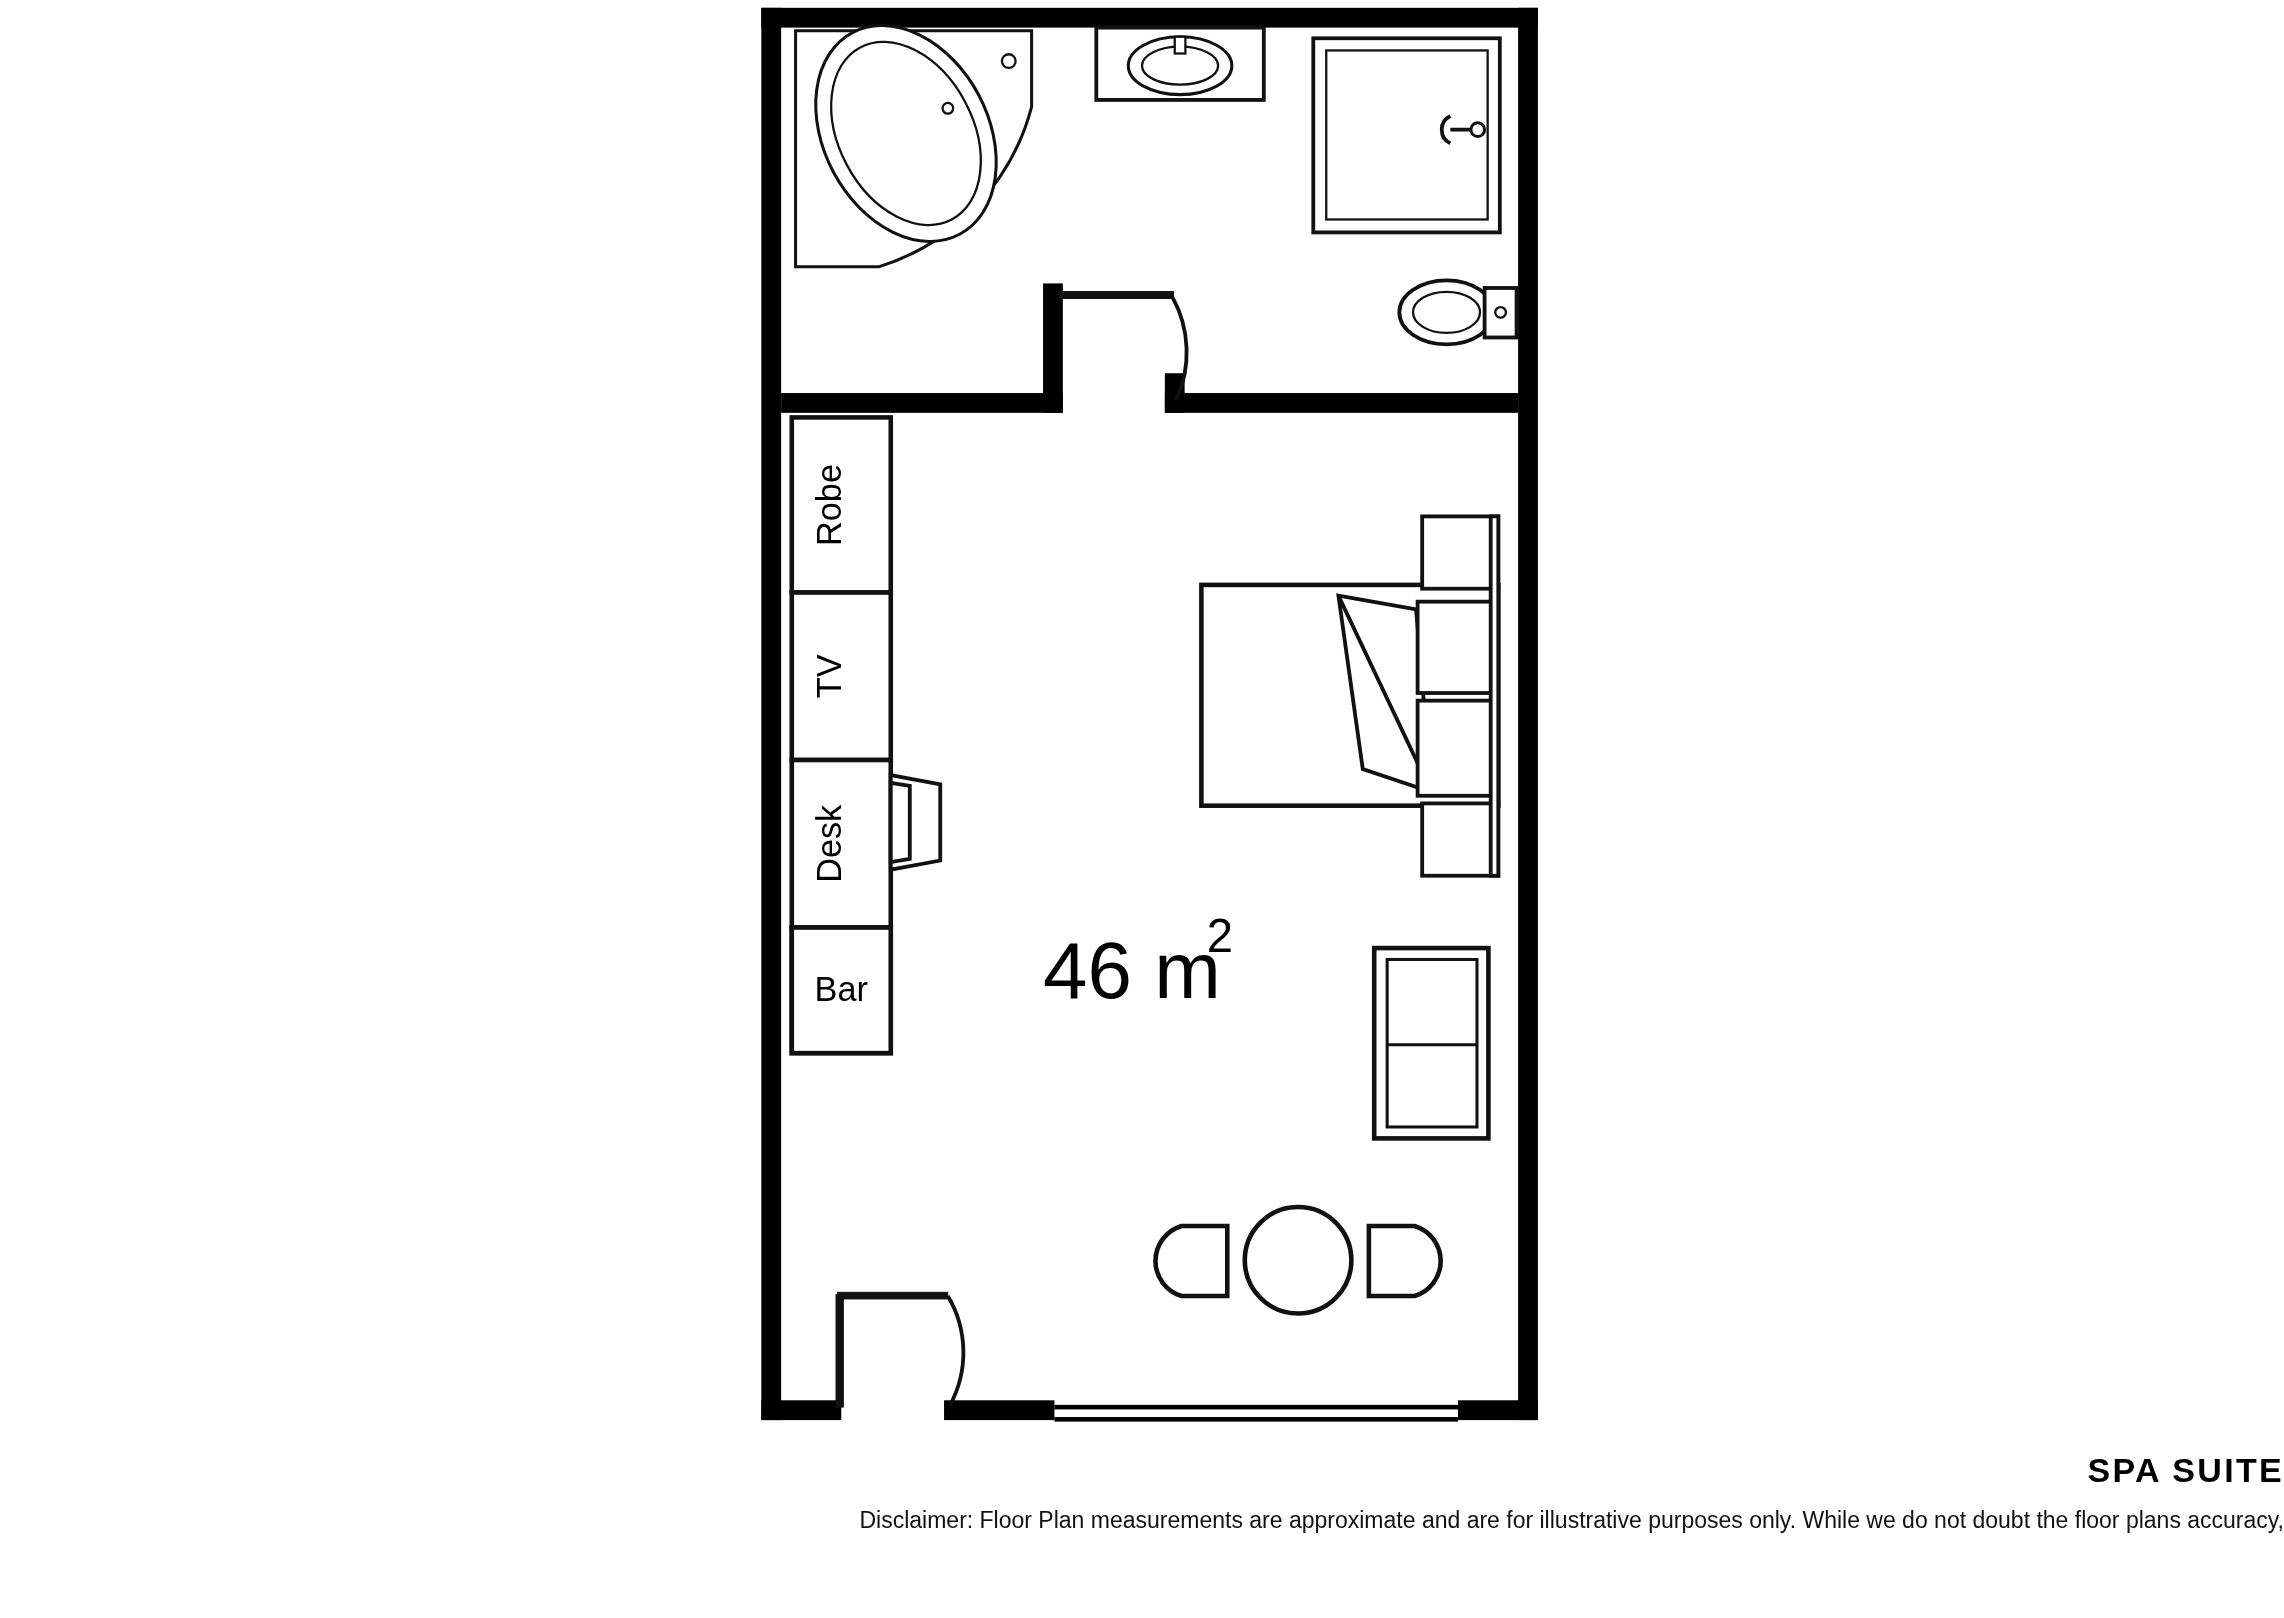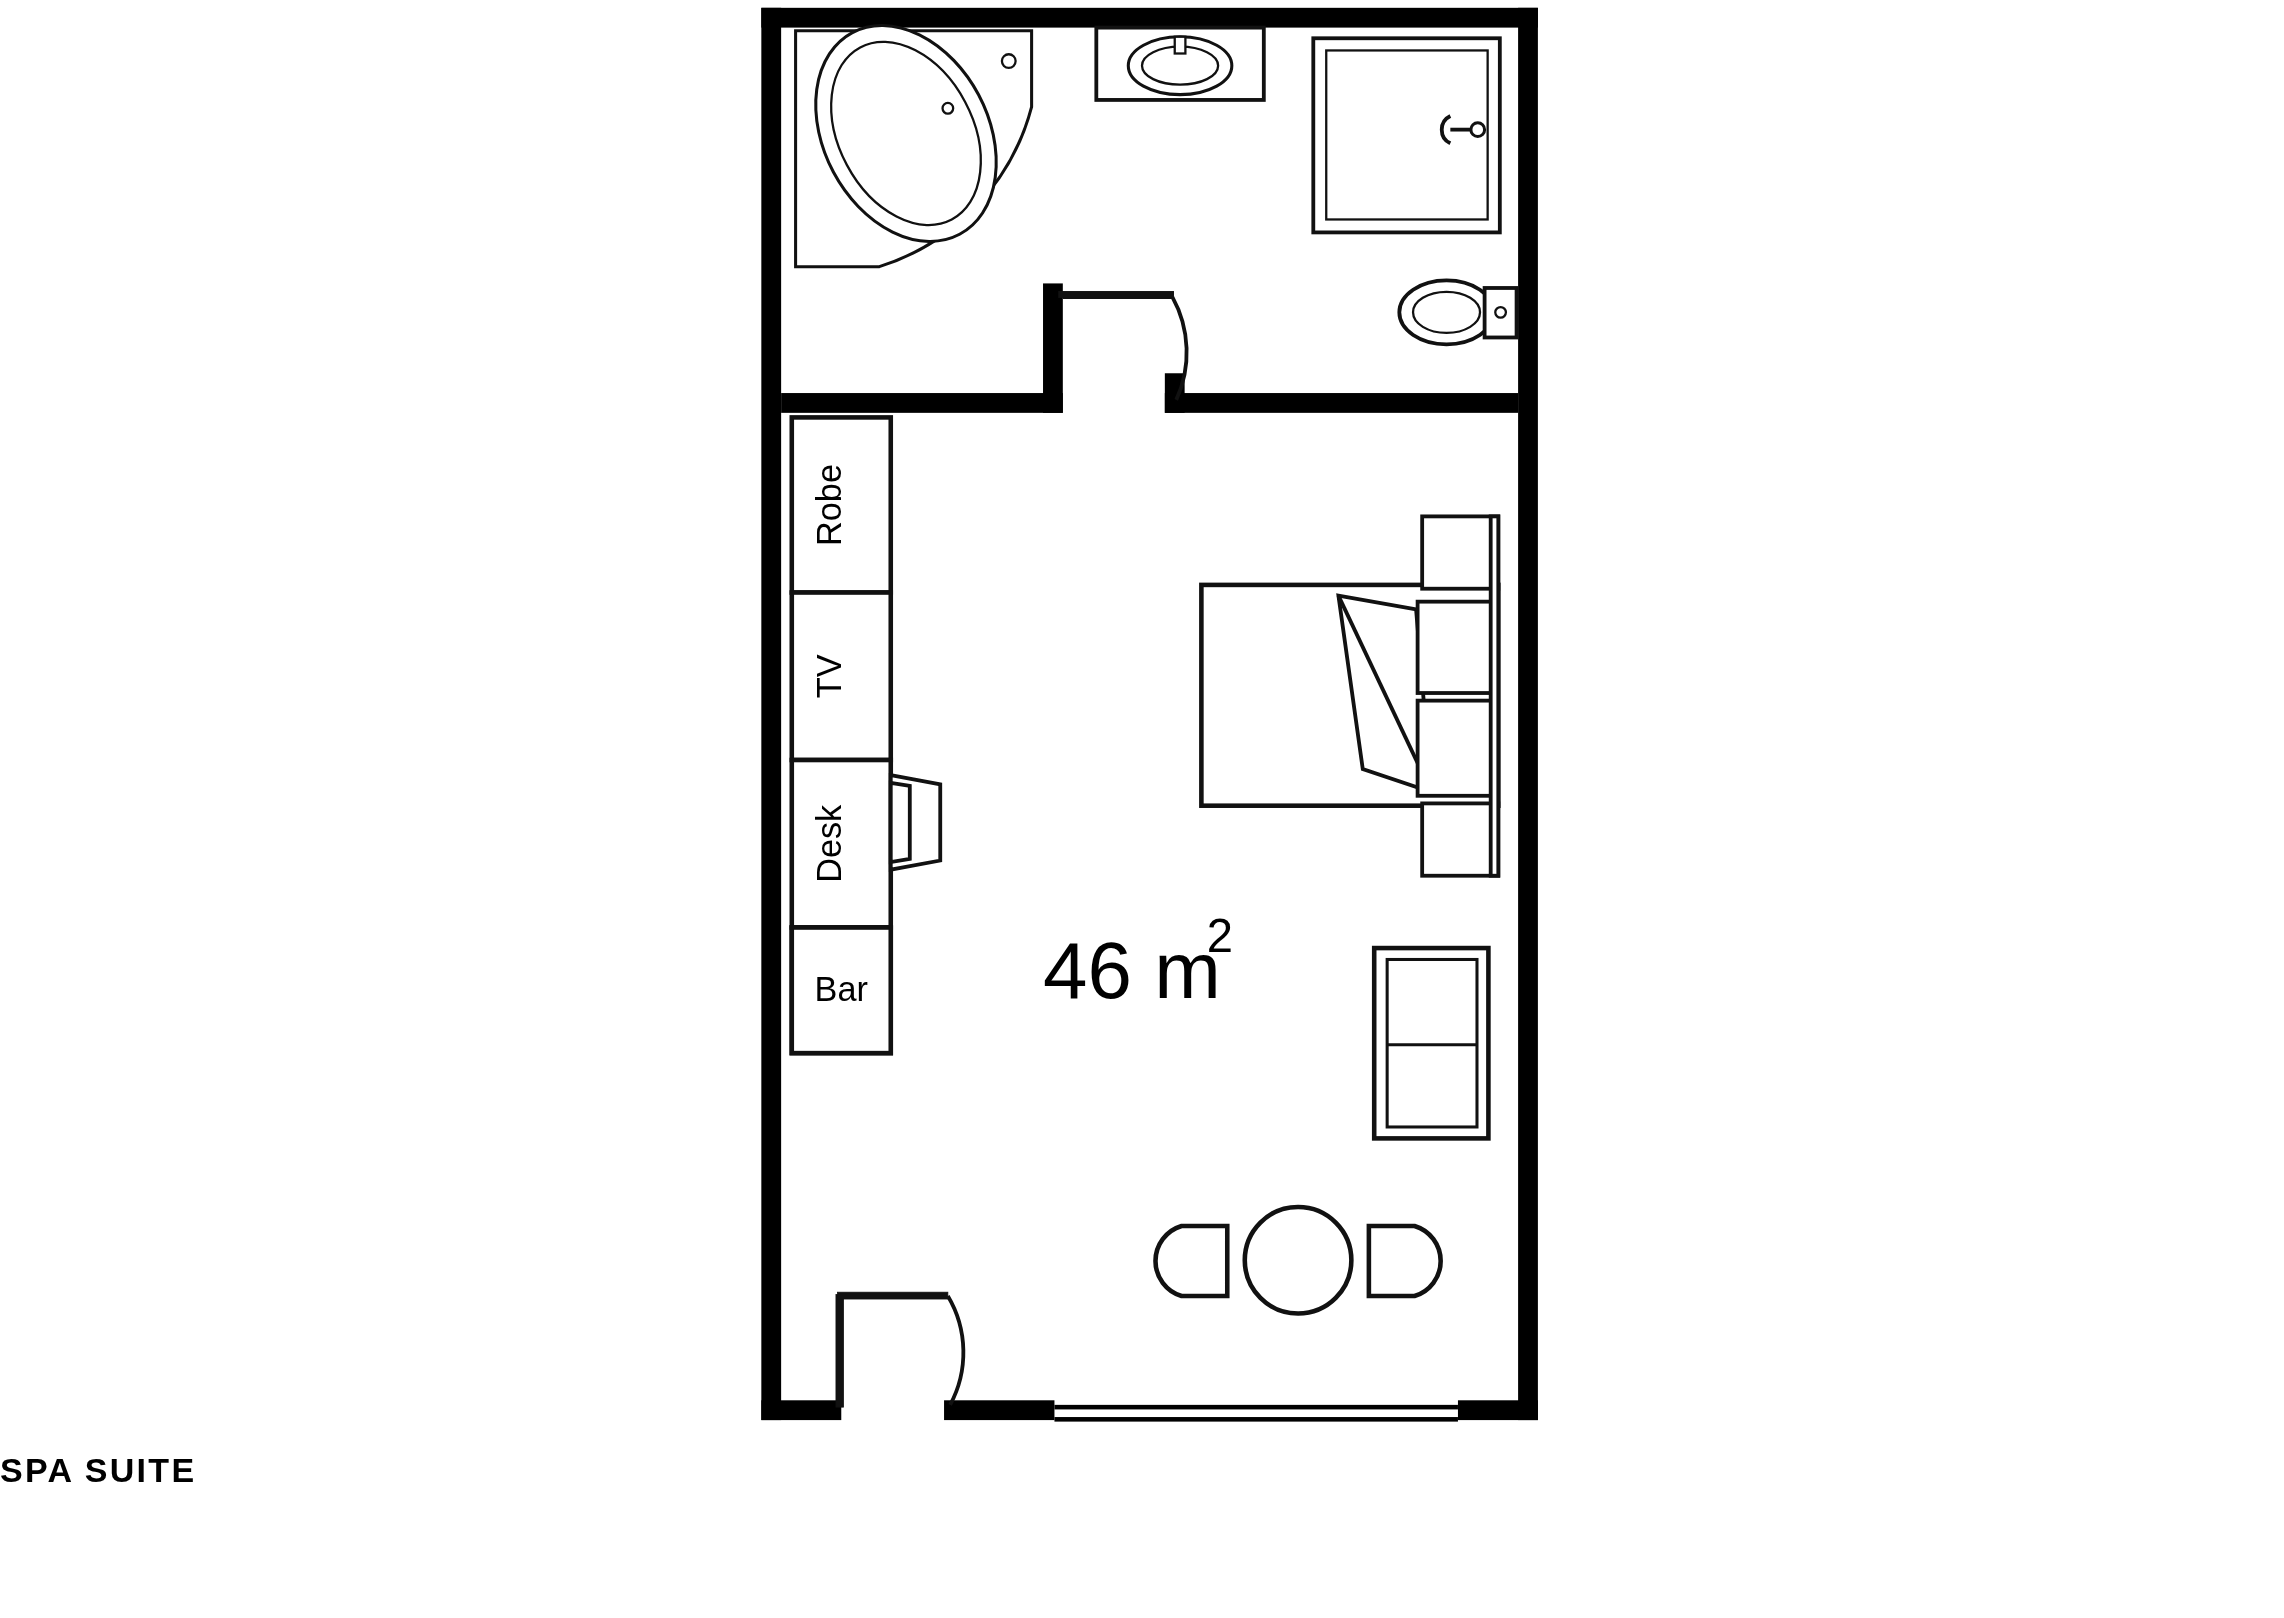--- a/index.html
+++ b/index.html
@@ -29,21 +29,21 @@
     height: 1619px;
   }
   .label-text {
     font-family: "Liberation Sans", sans-serif;
     fill: #000000;
   }
   .title-block {
     position: absolute;
     left: 0;
     width: 2284px;
-    text-align: left;
+    text-align: right;
   }
   #plan-title {
     top: 1451px;
     font-size: 34px;
     font-weight: bold;
     letter-spacing: 2.3px;
     color: #000000;
   }
   #disclaimer {
     top: 1504px;
@@ -191,16 +191,17 @@
     <g>
       <text class="label-text" id="area-main" x="1370" y="1310" font-size="105" text-anchor="start">46 m</text>
       <text class="label-text" id="area-exp" x="1585" y="1250" font-size="62" text-anchor="start">2</text>
     </g>
 
   </svg>
 
   <div class="title-block" id="plan-title">SPA  SUITE</div>
 
   <div class="title-block" id="disclaimer">
+    <span class="disclaimer-line">Disclaimer: Floor Plan measurements are approximate and are for illustrative purposes only. While we do not doubt the floor plans accuracy,</span>
   </div>
 
 </div>
 
 
 </body></html>

